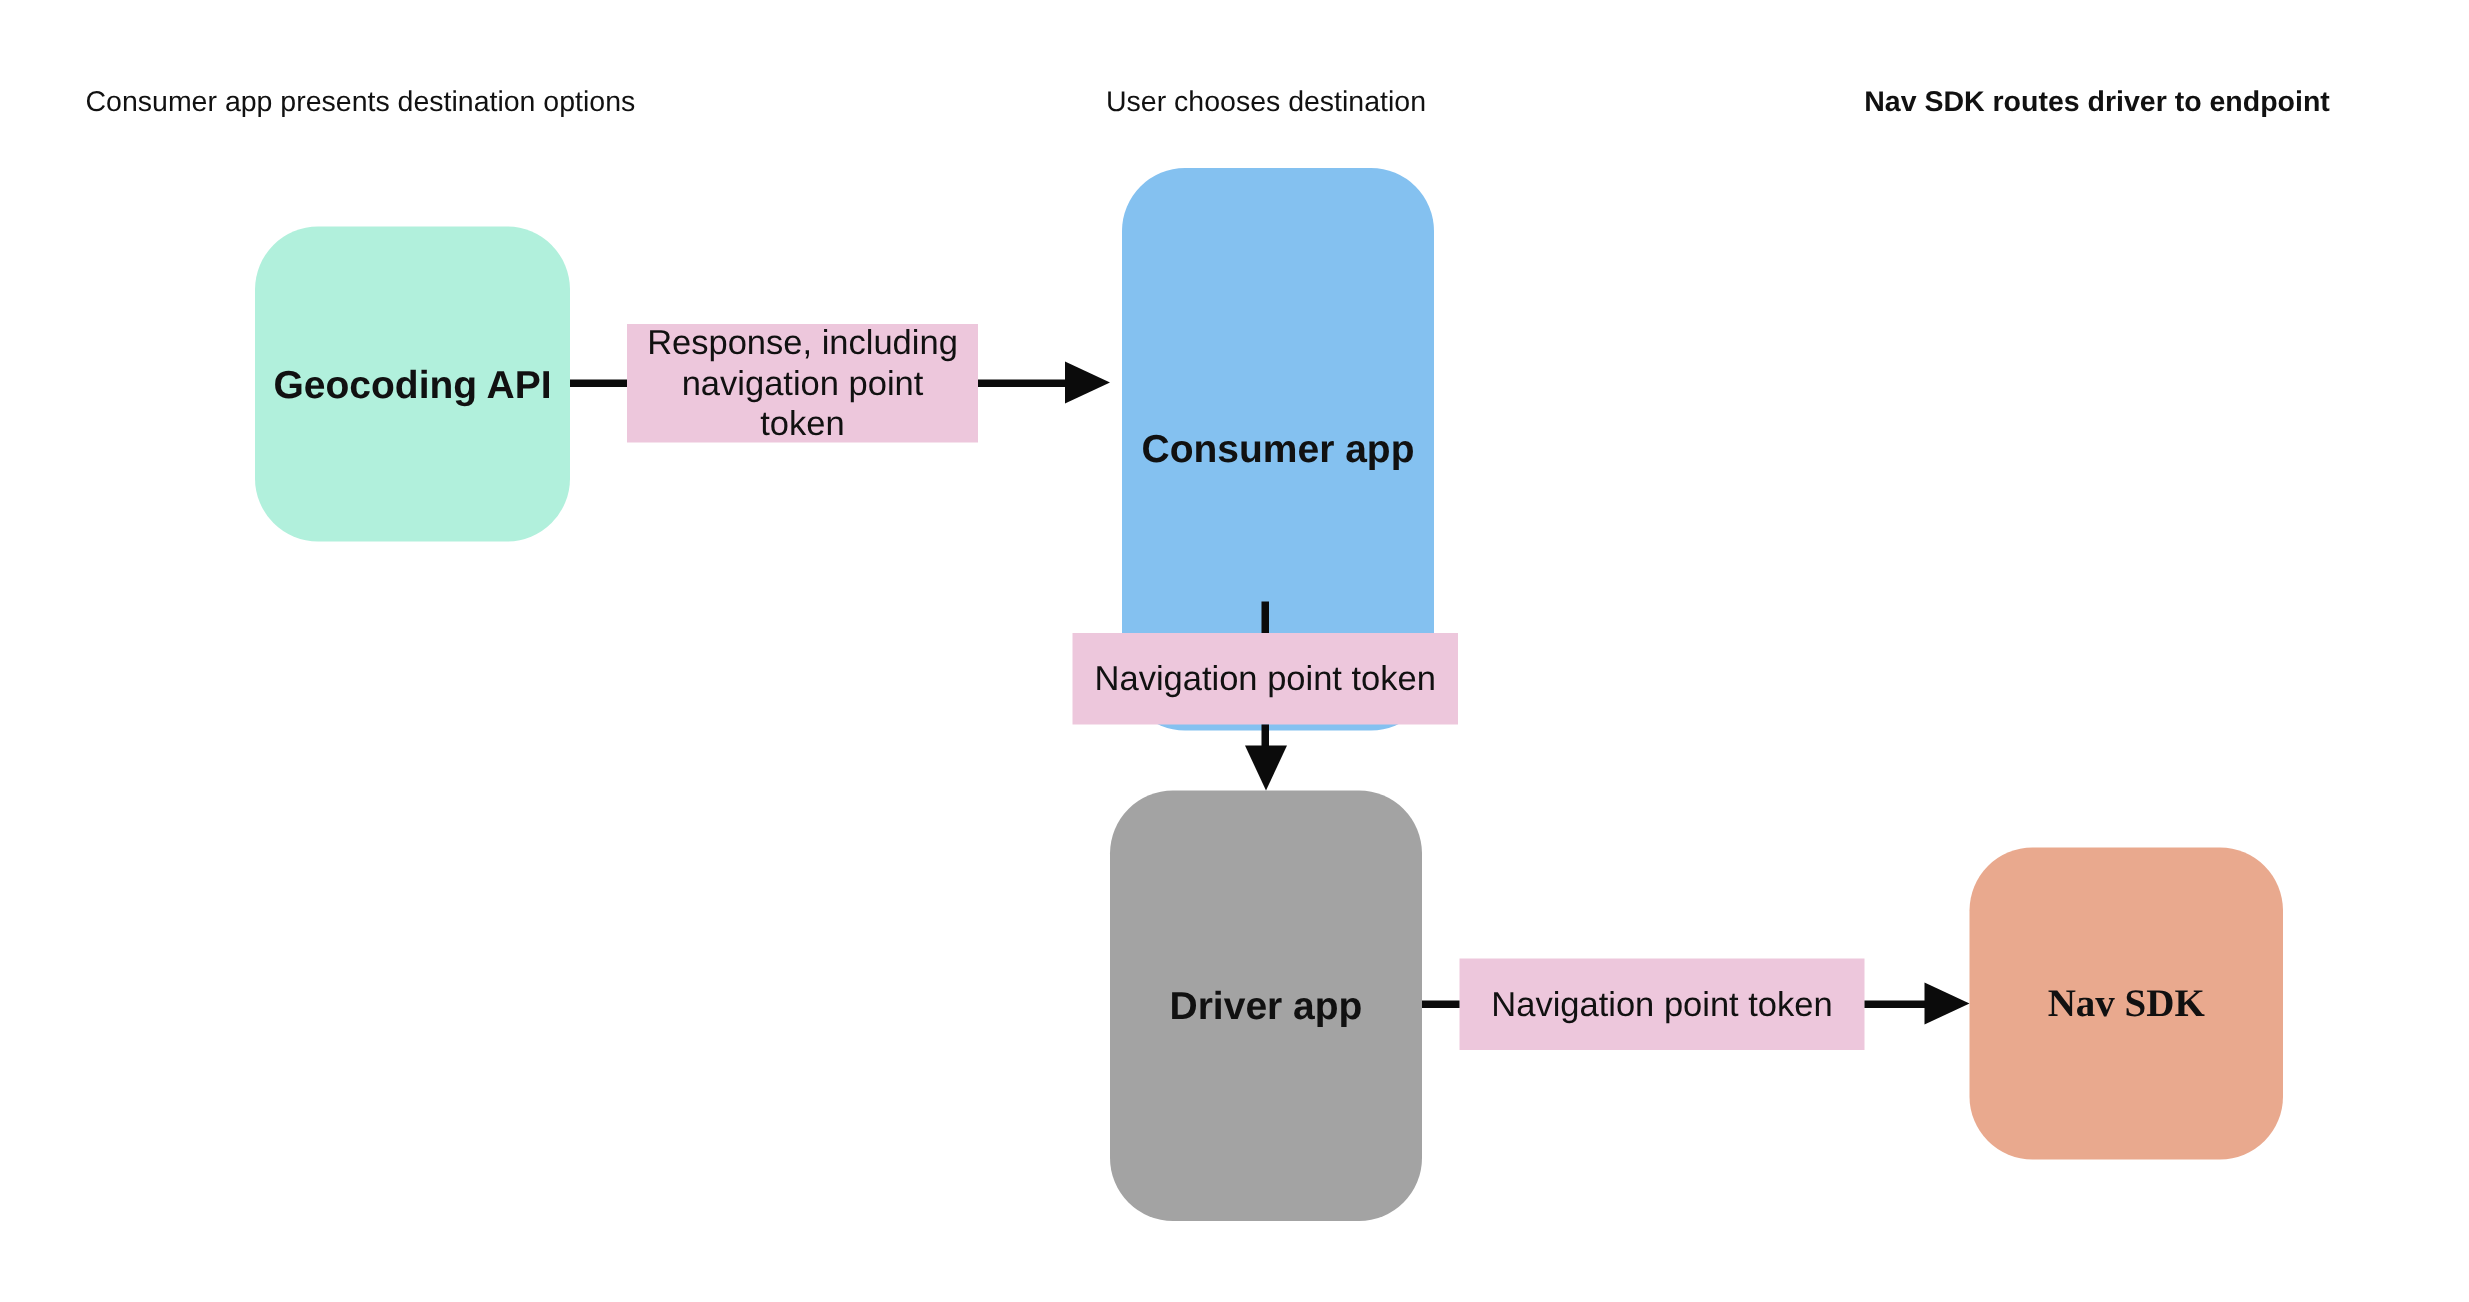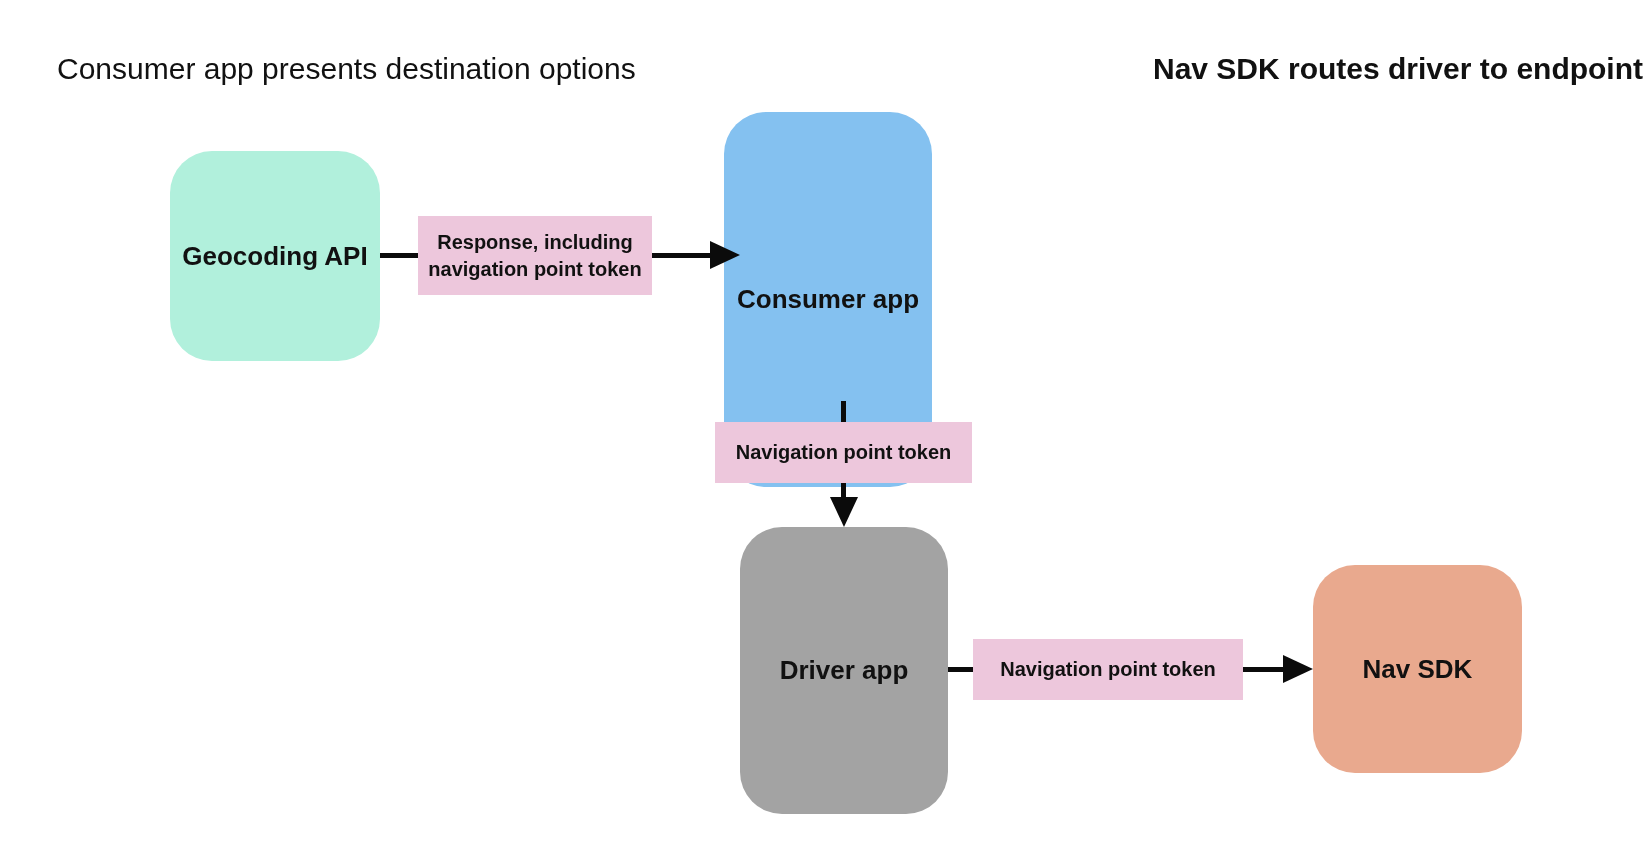--- a/index.html
+++ b/index.html
@@ -12,21 +12,21 @@
     position: relative;
     width: 1646px;
     height: 868px;
     background: #ffffff;
     overflow: hidden;
     color: #111111;
   }
   .col-header {
     position: absolute;
     top: 54px;
-    font-size: 30px;
+    font-size: 19px;
     line-height: 30px;
     font-weight: 400;
     color: #111111;
     white-space: nowrap;
   }
   .col-header.centered { transform: translateX(-50%); }
   .node {
     position: absolute;
     border-radius: 42px;
     display: flex;
@@ -38,23 +38,23 @@
     font-size: 26px;
     font-weight: 700;
     color: #111111;
   }
   .edge-label {
     position: absolute;
     display: flex;
     align-items: center;
     justify-content: center;
     text-align: center;
-    font-size: 20px;
+    font-size: 23px;
     line-height: 27px;
-    font-weight: 700;
+    font-weight: 400;
     color: #111111;
     box-sizing: border-box;
     padding: 2px 6px;
   }
   .line {
     position: absolute;
     background: #0b0b0b;
   }
   .arrowhead {
     position: absolute;
@@ -71,21 +71,21 @@
     border-right: 14px solid transparent;
     border-top: 30px solid #0b0b0b;
   }
 
   
   #header-1 { left: 57px; }
   #header-2 { left: 844px; }
   #header-3 { left: 1398px; font-weight: bold; }
 
   #node-geocoding { left: 170px; top: 151px; width: 210px; height: 210px; }
-  #node-consumer  { left: 724px; top: 112px; width: 208px; height: 375px; justify-content: center; }
+  #node-consumer  { left: 748px; top: 112px; width: 208px; height: 375px; justify-content: center; }
   #node-driver    { left: 740px; top: 527px; width: 208px; height: 287px; }
   #node-navsdk    { left: 1313px; top: 565px; width: 209px; height: 208px; }
 
   #label-response        { left: 418px; top: 216px; width: 234px; height: 79px; }
   #label-token-vertical  { left: 715px; top: 422px; width: 257px; height: 61px; }
   #label-token-horizontal{ left: 973px; top: 639px; width: 270px; height: 61px; }
 
   #line-geo-label   { left: 380px; top: 253px; width: 38px;  height: 5px; }
   #line-label-cons  { left: 652px; top: 253px; width: 62px;  height: 5px; }
   #arrow-consumer   { left: 710px; top: 241px; }
@@ -97,35 +97,36 @@
   #line-drv-label   { left: 948px;  top: 667px; width: 25px; height: 5px; }
   #line-label-sdk   { left: 1243px; top: 667px; width: 42px; height: 5px; }
   #arrow-navsdk     { left: 1283px; top: 655px; }
 </style>
 </head>
 <body>
 
 <div class="canvas">
 
   <div class="col-header" id="header-1">Consumer app presents destination options</div>
+  <div class="col-header centered" id="header-2">User chooses destination</div>
   <div class="col-header centered" id="header-3">Nav SDK routes driver to endpoint</div>
 
   <div class="node" id="node-geocoding" style="background: rgb(177, 240, 220);">
     <span class="node-label">Geocoding API</span>
   </div>
 
   <div class="node" id="node-consumer" style="background: rgb(132, 193, 240);">
     <span class="node-label">Consumer app</span>
   </div>
 
   <div class="node" id="node-driver" style="background: #a3a3a3;">
     <span class="node-label">Driver app</span>
   </div>
 
-  <div class="node" id="node-navsdk" style="background: rgb(233, 169, 142);">
+  <div class="node" id="node-navsdk" style="background: rgb(233, 169, 142); font-family: Liberation Serif, serif;">
     <span class="node-label">Nav SDK</span>
   </div>
 
   <div class="edge-label" id="label-response" style="background: rgb(237, 199, 220);">Response, including navigation point token</div>
 
   <div class="edge-label" id="label-token-vertical" style="background: rgb(237, 199, 220);">Navigation point token</div>
 
   <div class="edge-label" id="label-token-horizontal" style="background: rgb(237, 199, 220);">Navigation point token</div>
 
   <div class="line" id="line-geo-label"></div>

